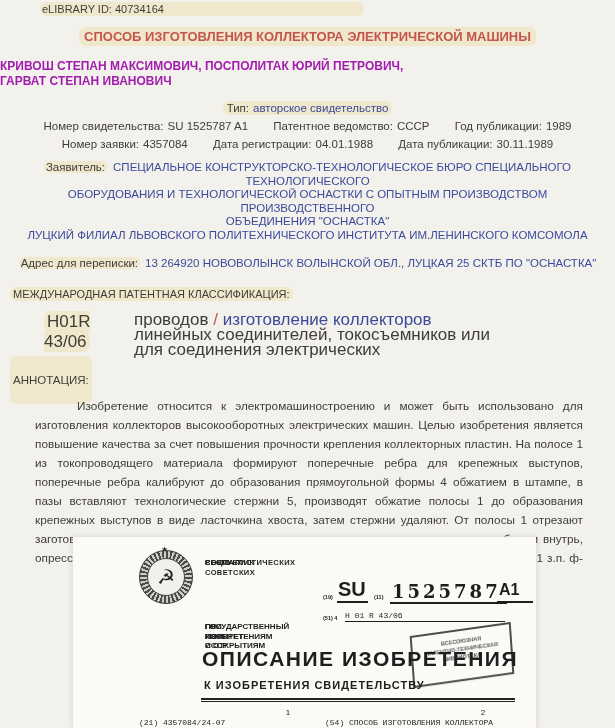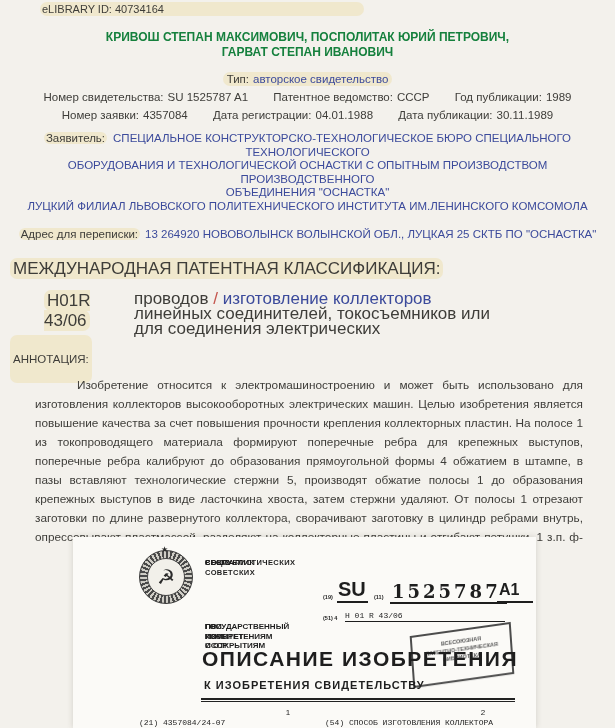--- a/index.html
+++ b/index.html
@@ -14,39 +14,39 @@
   .val{color:#3e3d39;}
   .link{color:#3b4a9b;}
   .red{color:#c4554d;}
 
   .elib-line{padding:3px 0 0 40px;font-size:11px;}
   .band-wide{padding:1px 200px 1px 2px;}
 
   .title{margin:14px 8px 0 8px;text-align:center;font-size:13px;font-weight:bold;color:#c4554d;}
   .title .band{padding:2px 5px;}
 
-  .authors{margin-top:15px;text-align:center;font-size:12px;font-weight:bold;line-height:15px;color:#15803d;}
+  .authors{margin-top:15px;font-size:12px;font-weight:bold;line-height:15px;color:#a21caf;}
 
   .type-line{margin-top:13px;text-align:center;font-size:11.5px;}
   .type-line .band{padding:1px 4px;}
   .type-line .lbl{margin-right:4px;}
 
   .meta-line{margin-top:6px;text-align:center;font-size:11.5px;}
   .pair{margin:0 11px;white-space:nowrap;}
   .pair .lbl{margin-right:4px;}
 
   .applicant{margin:11px 8px 0 8px;text-align:center;font-size:11.5px;line-height:13.5px;}
   .applicant .lbl{margin-right:6px;}
   .applicant .band{padding:0 2px;}
 
   .address-line{margin-top:15px;text-align:center;font-size:11.5px;}
   .address-line .lbl{margin-right:5px;}
   .address-line .band{padding:0 2px;}
 
-  .section-heading{margin:19px 0 0 10px;font-size:17px;}
+  .section-heading{margin:19px 0 0 10px;font-size:11px;}
   .section-heading .band{padding:1px 3px;}
 
   .ipc-row{margin:12px 0 0 44px;display:flex;align-items:flex-start;font-size:17px;}
   .ipc-code{width:76px;}
   .ipc-code .band{padding:1px 3px;}
   .ipc-desc{margin-left:14px;width:360px;line-height:15px;}
 
   .abstract-heading{margin:17px 0 0 10px;font-size:11.5px;}
   .abstract-heading .band{padding:18px 3px;}
   .abstract{margin:11px 0 0 35px;width:548px;height:170px;overflow:hidden;
@@ -92,20 +92,23 @@
 </style>
 </head>
 <body>
 
 <div>
 
   <div class="elib-line">
     <span class="band band-wide"><span>eLIBRARY ID:</span> <span>40734164</span></span>
   </div>
 
+  <div class="title">
+    <span class="band">СПОСОБ ИЗГОТОВЛЕНИЯ КОЛЛЕКТОРА ЭЛЕКТРИЧЕСКОЙ МАШИНЫ</span>
+  </div>
 
   <div class="authors">
     <div>КРИВОШ СТЕПАН МАКСИМОВИЧ, ПОСПОЛИТАК ЮРИЙ ПЕТРОВИЧ,</div>
     <div>ГАРВАТ СТЕПАН ИВАНОВИЧ</div>
   </div>
 
   <div class="type-line">
     <span class="band"><span class="lbl">Тип:</span><span class="link">авторское свидетельство</span></span>
   </div>
 

